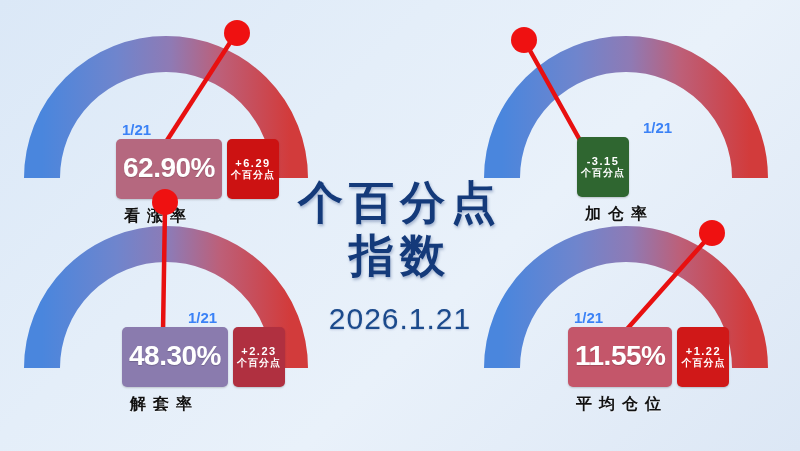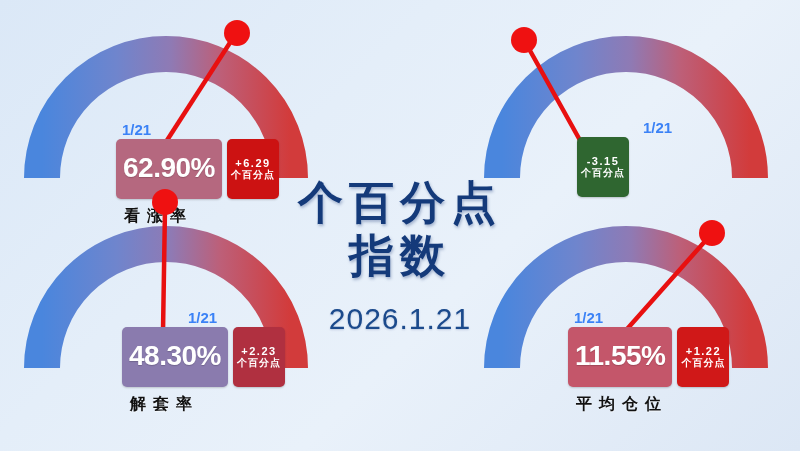--- a/index.html
+++ b/index.html
@@ -150,20 +150,21 @@
   </div>
 
   <div class="readout r2">
     <div class="datetag dt-right">1/21</div>
     <div class="row">
       <div class="delta" style="background:#2f6630">
         <div class="dnum">-3.15</div>
         <div class="dunit">个百分点</div>
       </div>
     </div>
+    <div class="metric-label ml-left">加仓率</div>
   </div>
 
   <div class="gauge g3">
     <svg width="320" height="210" viewBox="0 0 320 210">
       <defs>
         <linearGradient id="arcgrad3" x1="0" y1="0" x2="1" y2="0">
           <stop offset="0%" stop-color="#4a86dd"></stop>
           <stop offset="30%" stop-color="#6f85cd"></stop>
           <stop offset="52%" stop-color="#8f7ab4"></stop>
           <stop offset="72%" stop-color="#bd5f78"></stop>

